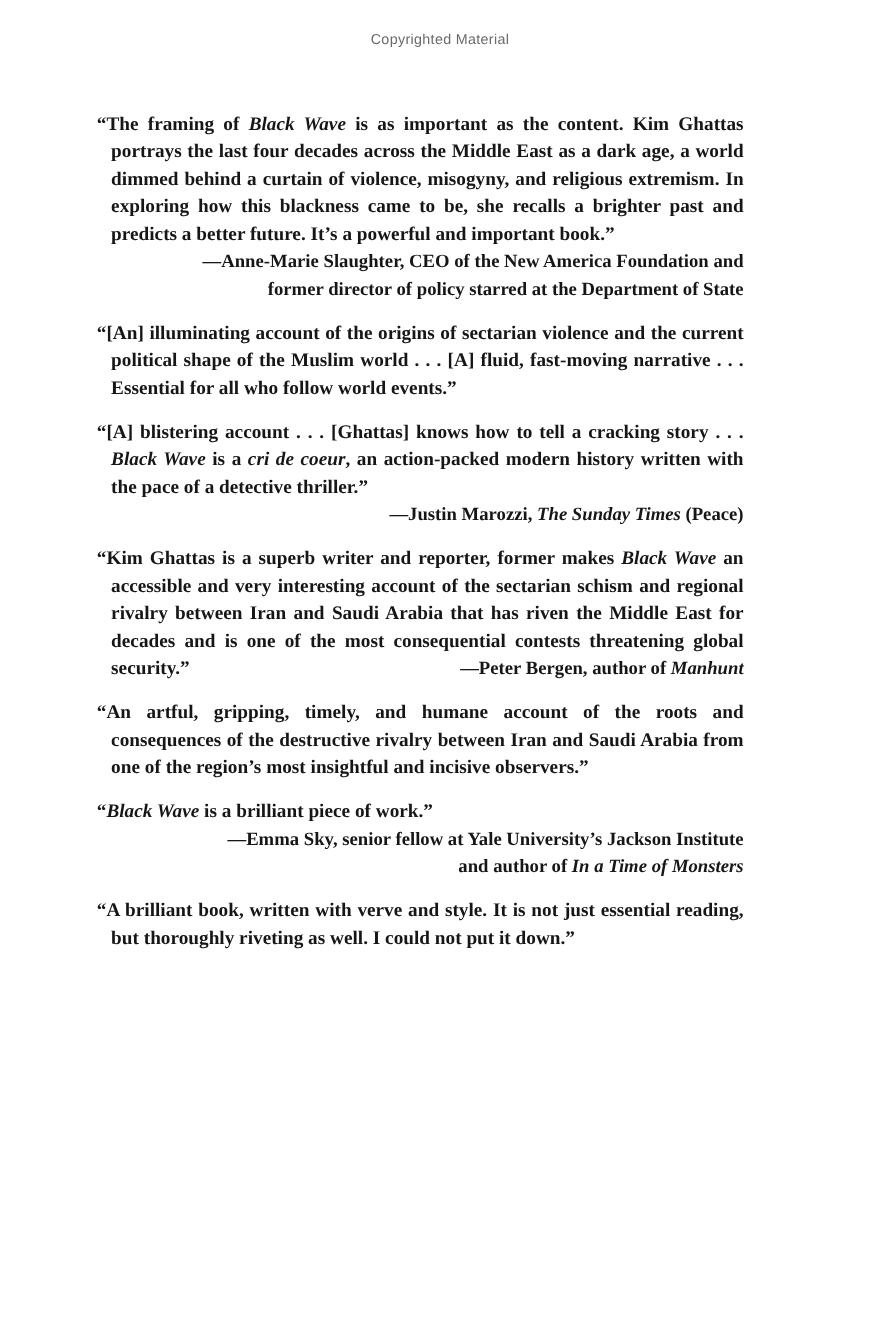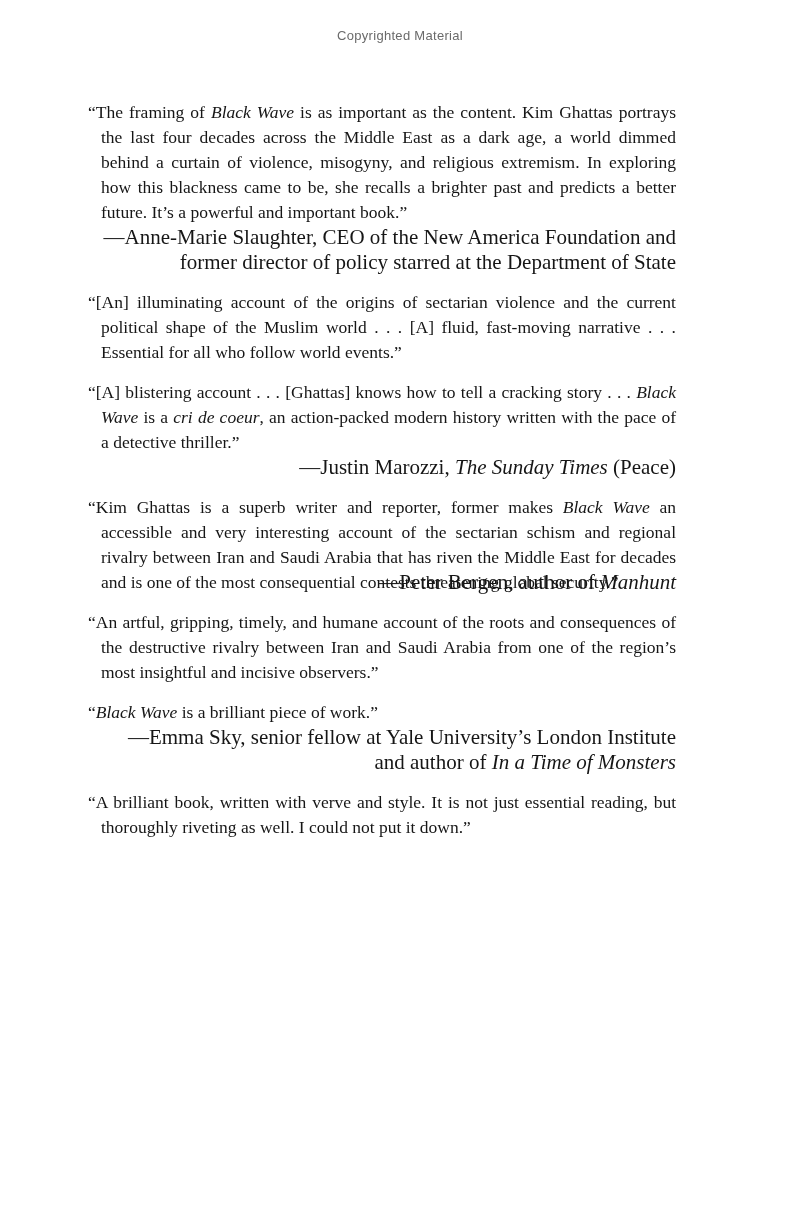--- a/index.html
+++ b/index.html
@@ -31,32 +31,32 @@
     letter-spacing: 0.3px;
   }
   .notice.top { top: 28px; }
   .notice.bottom { top: 1163px; }
   .quotes {
     position: absolute;
     left: 88px;
     top: 100px;
     width: 588px;
   }
-  .quote { margin: 0 0 15px 0; }
+  .quote { margin: 0 0 15px 0; font-weight: bold; }
   .quote-body {
     margin: 0;
     font-size: 17.5px;
     line-height: 25px;
     text-align: justify;
     padding-left: 13px;
     text-indent: -13px;
   }
   .attribution {
     text-align: right;
-    font-size: 21px;
+    font-size: 17px;
     line-height: 25px;
   }
   .attribution.same-line { margin-top: -25px; }
   .attr-line { white-space: nowrap; }
   .it { font-style: italic; }
 </style>
 </head>
 <body>
 
 <div class="page">
@@ -84,21 +84,21 @@
         <div class="attribution same-line">
           <div class="attr-line"><span>—Peter Bergen, author of </span><span class="it">Manhunt</span></div>
         </div>
       </div>
       <div class="quote">
         <p class="quote-body"><span>“An artful, gripping, timely, and humane account of the roots and consequences of the destructive rivalry between Iran and Saudi Arabia from one of the region’s most insightful and incisive observers.”</span></p>
       </div>
       <div class="quote">
         <p class="quote-body"><span>“</span><span class="it">Black Wave</span><span> is a brilliant piece of work.”</span></p>
         <div class="attribution">
-          <div class="attr-line"><span>—Emma Sky, senior fellow at Yale University’s London Institute</span></div>
+          <div class="attr-line"><span>—Emma Sky, senior fellow at Yale University’s Jackson Institute</span></div>
           <div class="attr-line"><span>and author of </span><span class="it">In a Time of Monsters</span></div>
         </div>
       </div>
       <div class="quote">
         <p class="quote-body"><span>“A brilliant book, written with verve and style. It is not just essential reading, but thoroughly riveting as well. I could not put it down.”</span></p>
       </div>
     </main>
 
   <div class="notice bottom">Copyrighted Material</div>
 </div>

